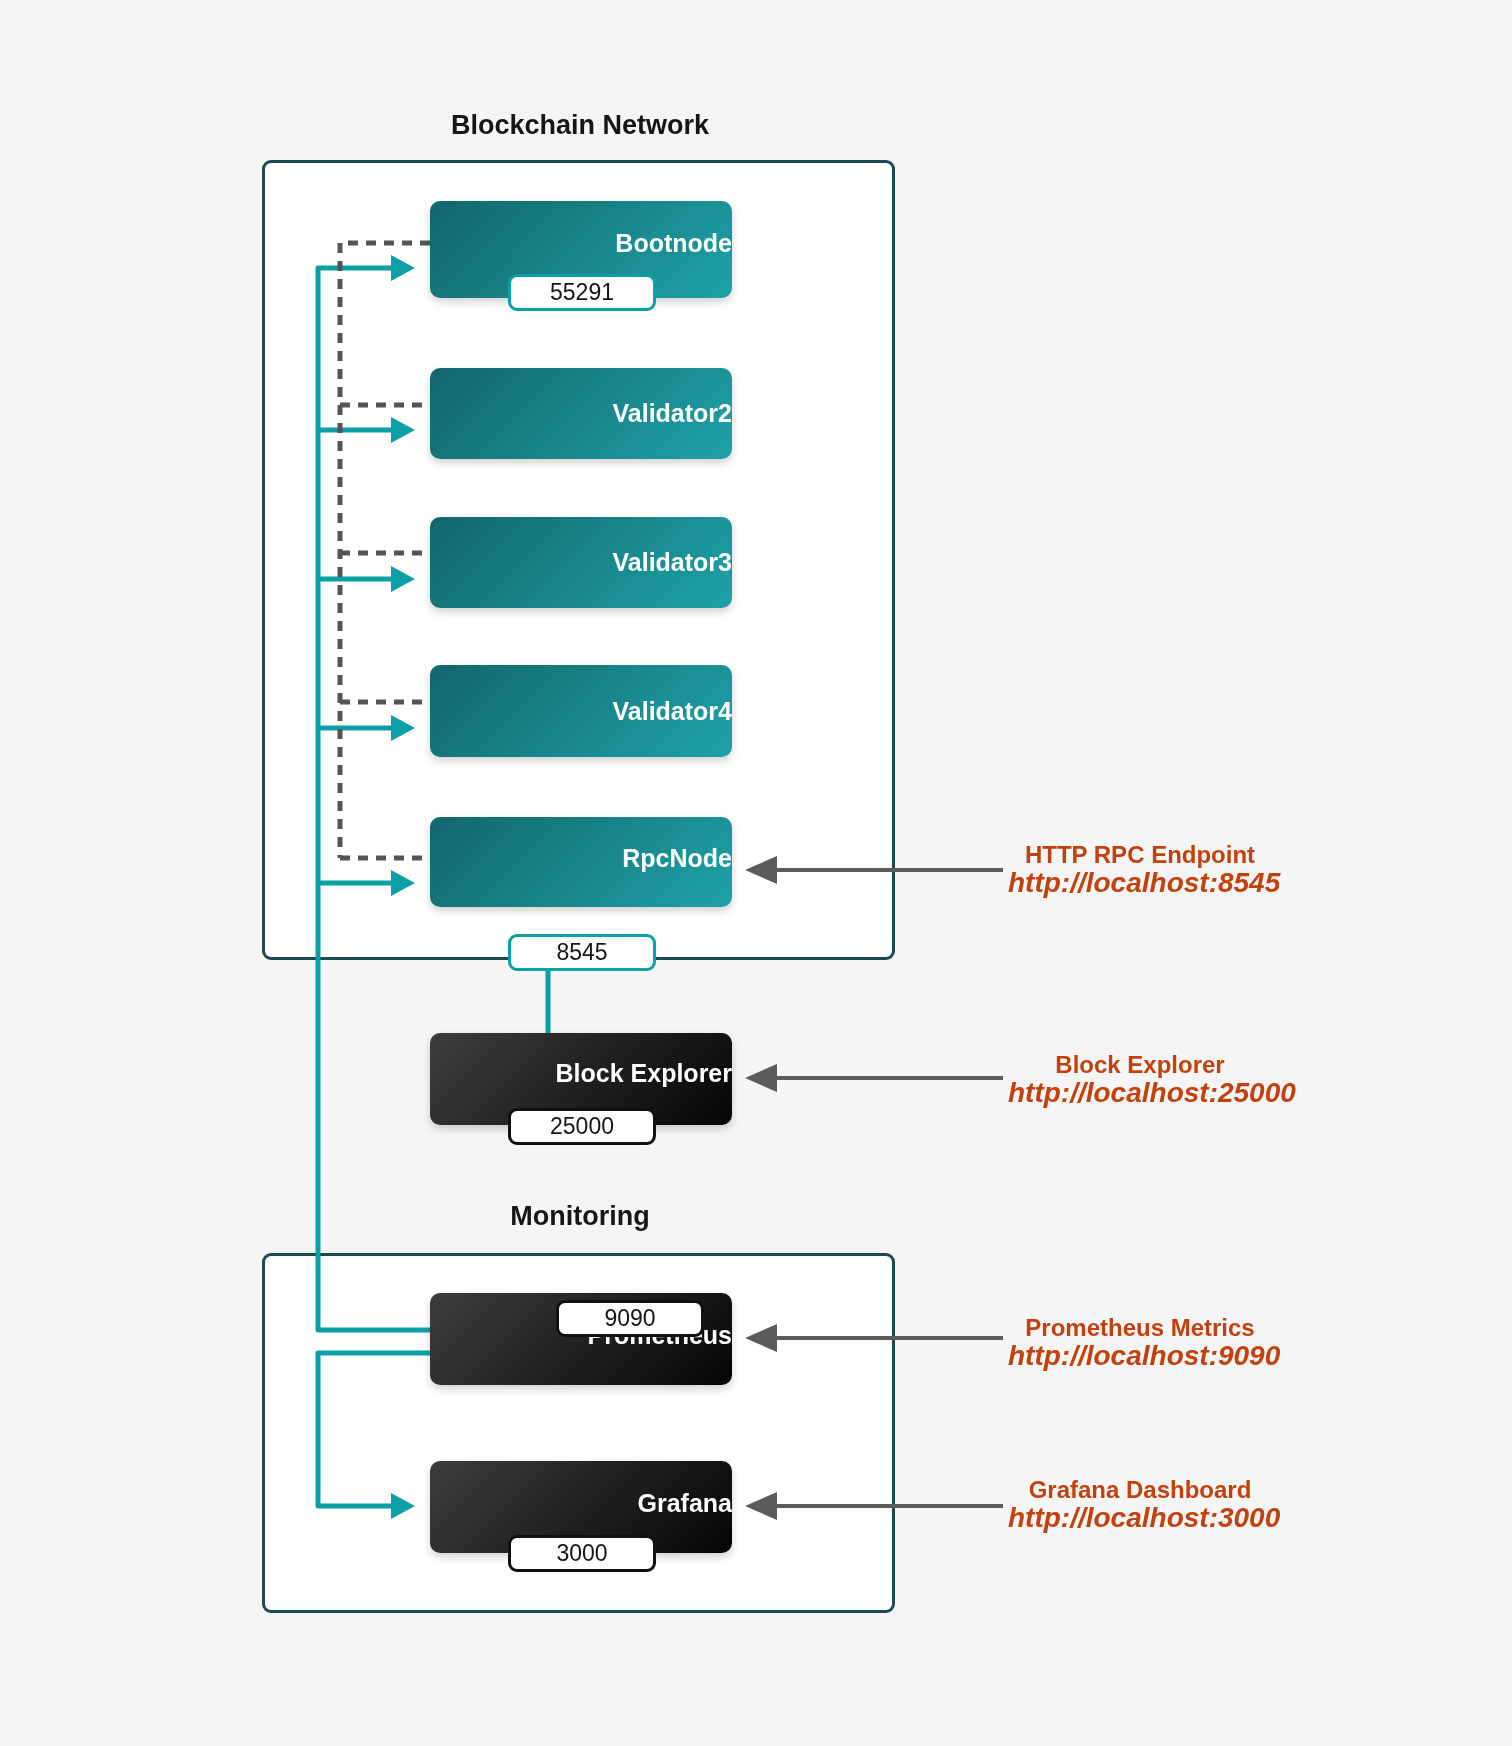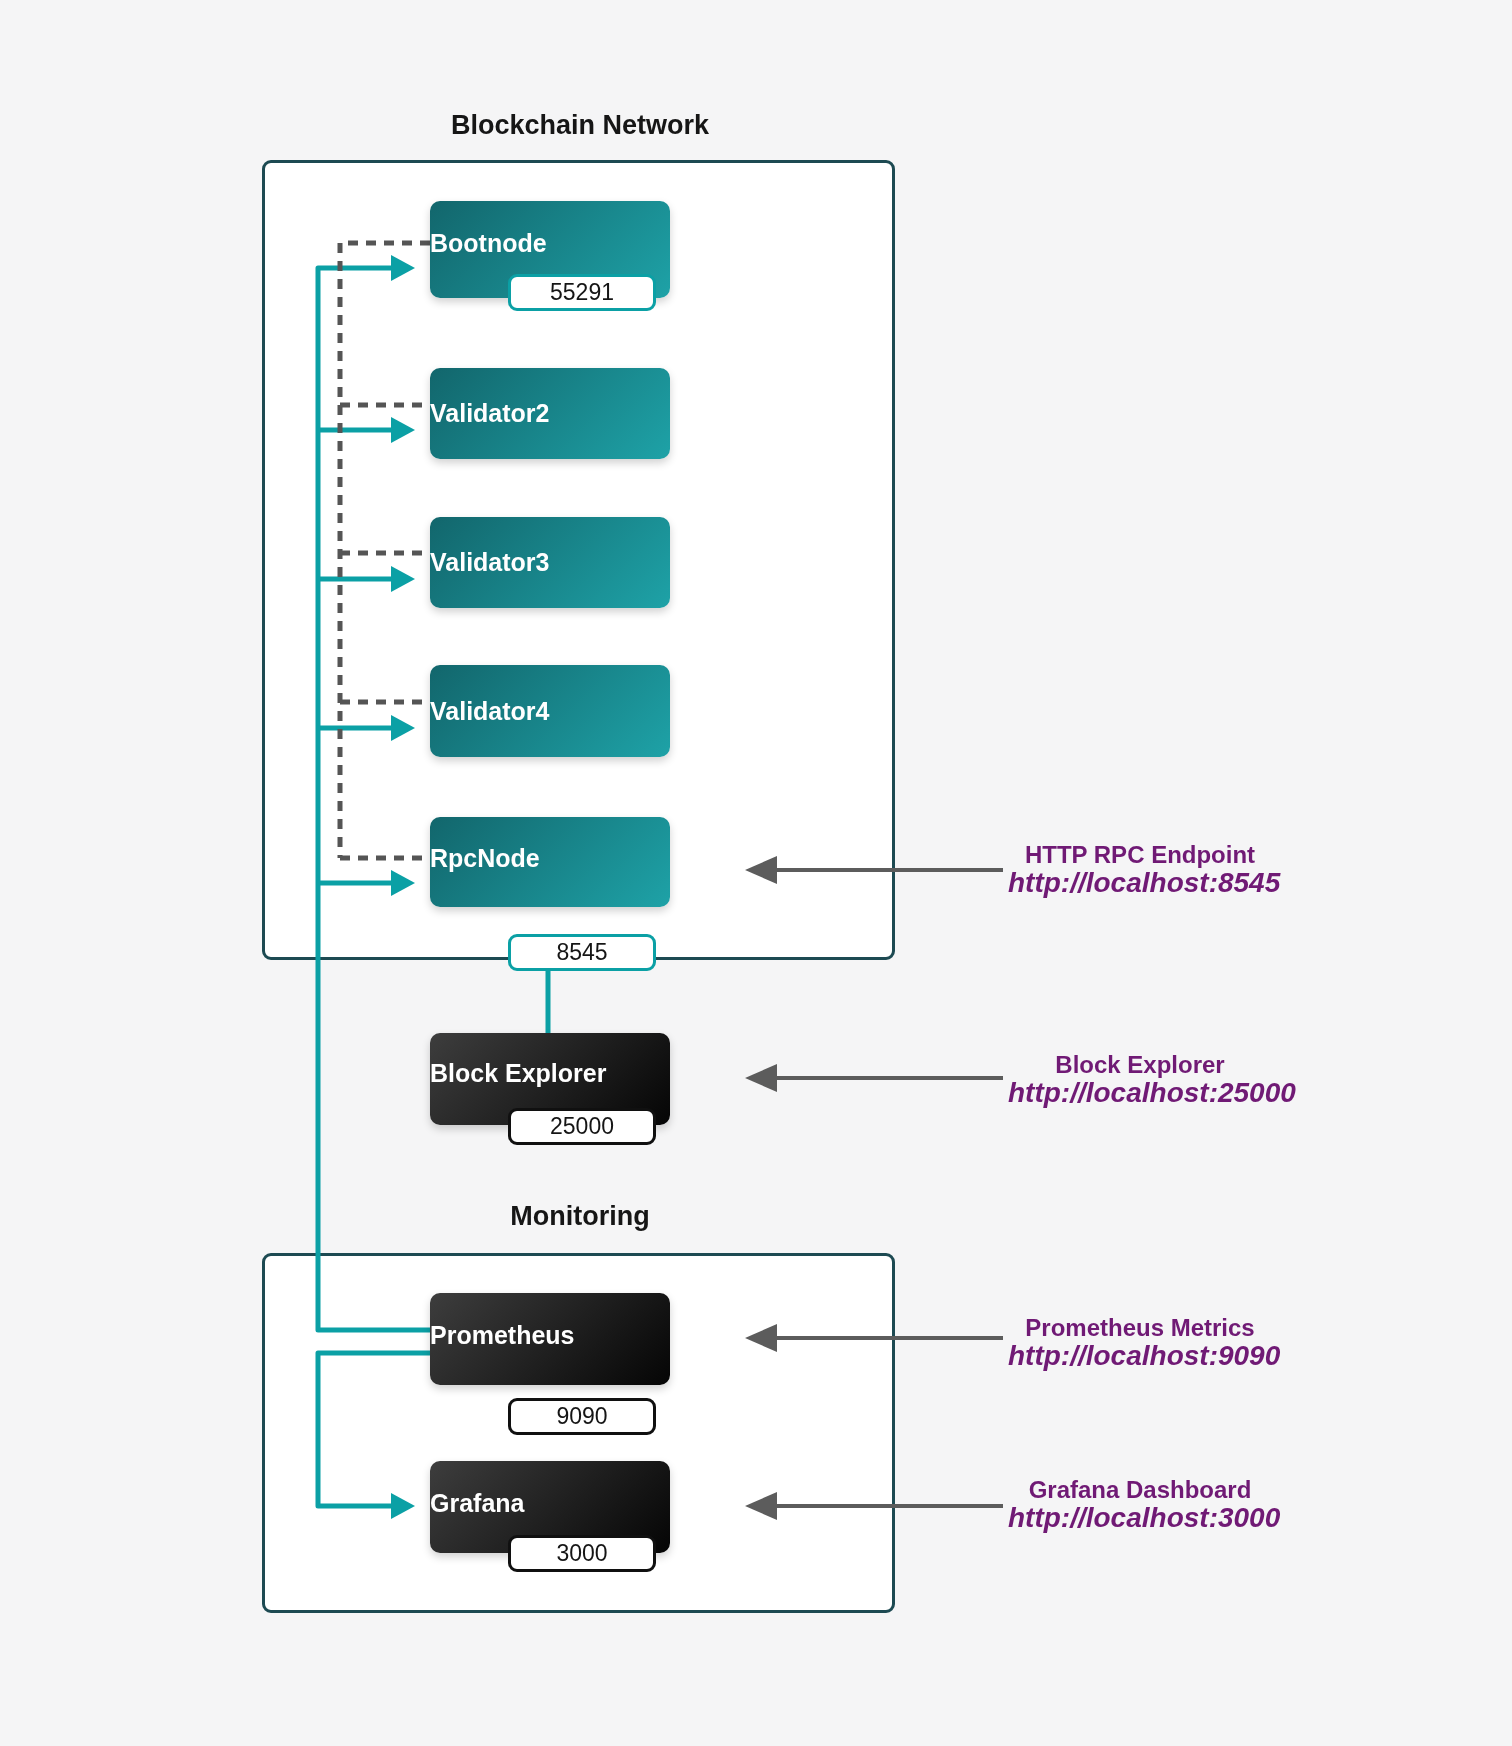--- a/index.html
+++ b/index.html
@@ -33,23 +33,23 @@
   }
   #container-blockchain{left:262px;top:160px;width:633px;height:800px;}
   #container-monitoring{left:262px;top:1253px;width:633px;height:360px;}
   .connectors{
     position:absolute;left:0;top:0;
     z-index:3;
     pointer-events:none;
   }
   .node{
     position:absolute;
-    left:430px;width:240px;
+    left:430px;width:302px;
     border-radius:10px;
-    display:flex;align-items:center;justify-content:flex-start;
+    display:flex;align-items:center;justify-content:flex-end;
     z-index:4;
     box-shadow:0 4px 9px rgba(0,0,0,0.18);
   }
   .node .node-label{
     color:#ffffff;font-size:25px;font-weight:700;
     text-align:center;
   }
   .node.teal{background:linear-gradient(135deg,var(--teal-node-start,#12666c) 0%,var(--teal-node-end,#1ea2a7) 100%);}
   .node.dark{background:linear-gradient(135deg,var(--dark-node-start,#3d3d3d) 0%,var(--dark-node-end,#050505) 100%);}
   #node-bootnode{top:201px;height:97px;}
@@ -74,27 +74,27 @@
     display:flex;align-items:center;justify-content:center;
     font-size:23px;font-weight:500;color:#151515;
     box-sizing:border-box;
     z-index:5;
   }
   .port.teal-port{border:3px solid var(--teal-line,#0ba0a5);}
   .port.dark-port{border:3px solid #101010;}
   #port-bootnode{top:274px;}
   #port-rpcnode{top:934px;}
   #port-blockexplorer{top:1108px;}
-  #port-prometheus{top:1398px;}
+  #port-prometheus{top:1300px;margin-left:48px;}
   #port-grafana{top:1535px;}
   .annotation{
     position:absolute;
     left:1008px;width:264px;
     text-align:center;
-    color:#701a75;
+    color:#c2410c;
     z-index:4;
   }
   .annotation .annotation-title{font-size:24px;font-weight:700;line-height:28px;}
   .annotation .annotation-url{font-size:28px;font-weight:700;font-style:italic;line-height:28px;}
   #annotation-rpc{top:841px;}
   #annotation-explorer{top:1051px;}
   #annotation-prometheus{top:1314px;}
   #annotation-grafana{top:1476px;}
 </style>
 </head>

